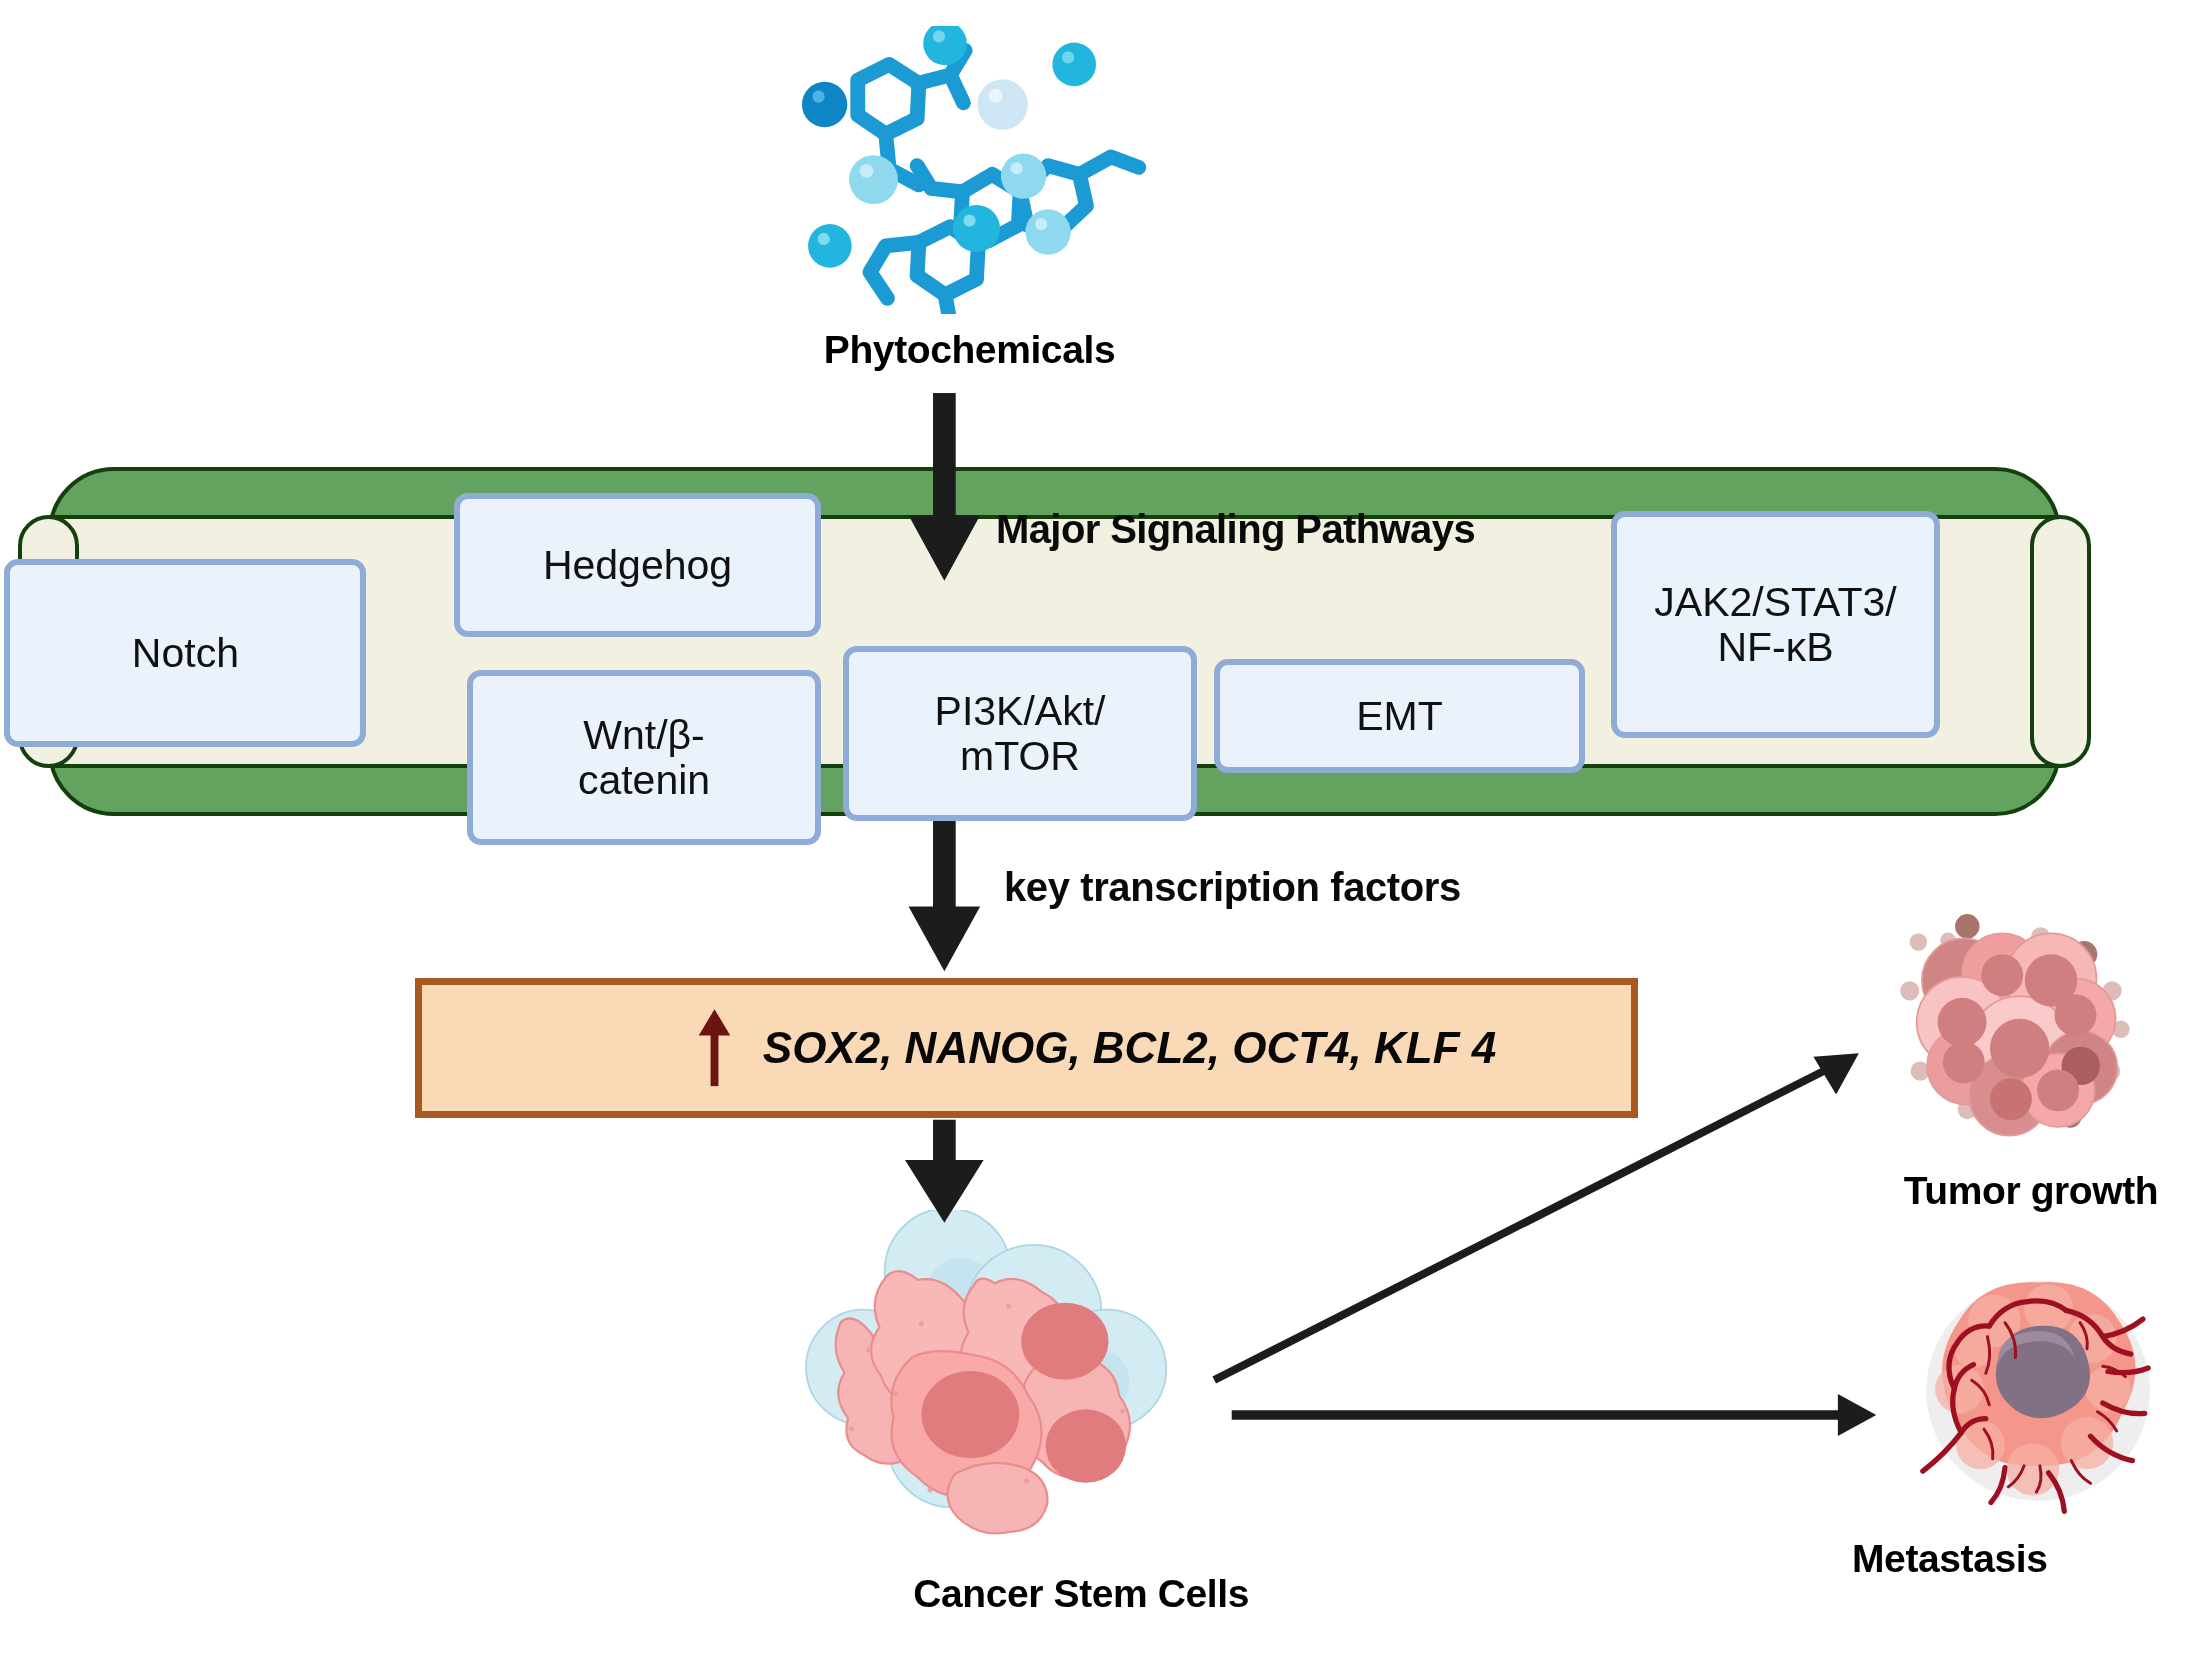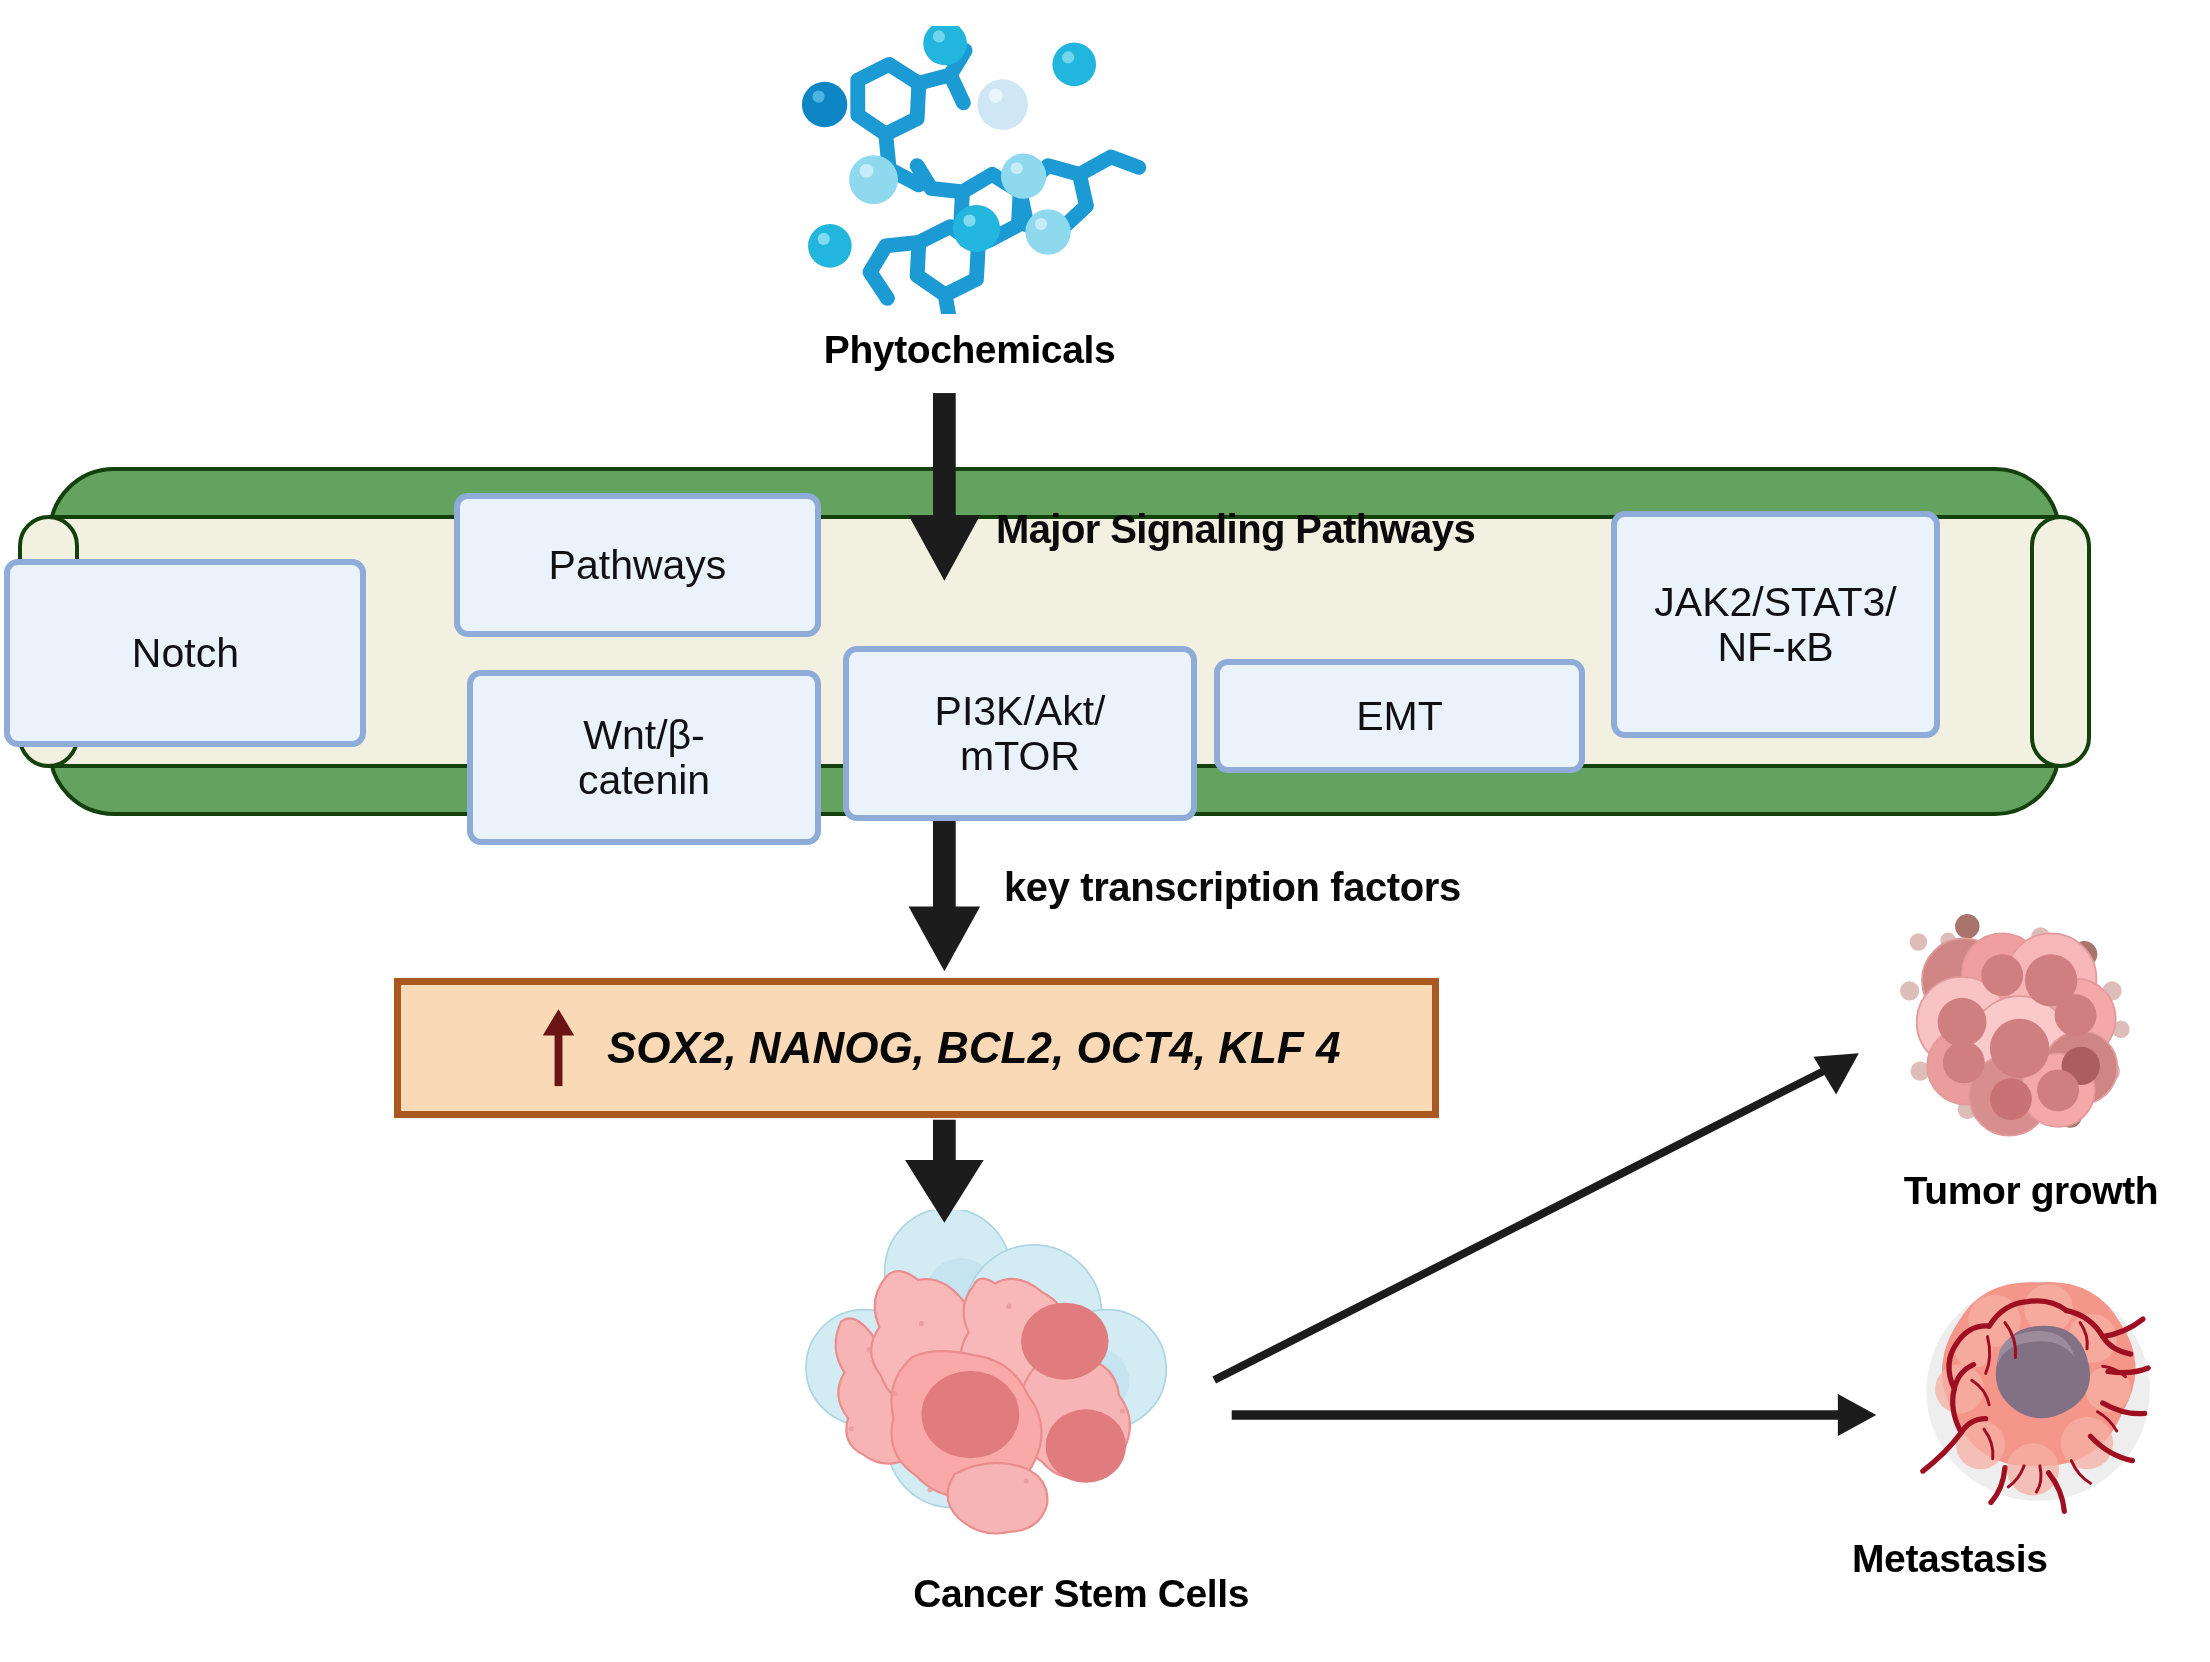--- a/index.html
+++ b/index.html
@@ -109,27 +109,28 @@
     left: 1004px; top: 865px;
     font-size: 40px;
     font-weight: bold;
     color: #0a0a0a;
     letter-spacing: -0.4px;
     white-space: nowrap;
   }
 
   
   #tf-box {
-    left: 394px; top: 978px;
-    width: 1045px; height: 140px;
+    left: 415px; top: 978px;
+    width: 1223px; height: 140px;
     background: #f9d9b6;
     border: 7px solid #a9591f;
     box-sizing: border-box;
     display: flex;
     align-items: center;
+    justify-content: center;
   }
   #tf-uparrow { margin-left: 140px; width: 35px; height: 79px; flex: 0 0 auto; }
   #tf-text {
     margin-left: 31px;
     font-size: 44px;
     font-weight: bold;
     font-style: italic;
     color: #080808;
     letter-spacing: 0px;
     white-space: nowrap;
@@ -204,21 +205,21 @@
   <div id="phyto-label" class="abs">Phytochemicals</div>
 
   <div id="membrane" class="abs">
     <div id="membrane-outer"></div>
     <div id="membrane-inner"></div>
     <div id="membrane-inner-cap-l"></div>
     <div id="membrane-inner-cap-r"></div>
   </div>
 
   <div id="box-notch" class="pathway-box abs">Notch</div>
-  <div id="box-hedgehog" class="pathway-box abs">Pathways</div>
+  <div id="box-hedgehog" class="pathway-box abs">Hedgehog</div>
   <div id="box-wnt" class="pathway-box abs">Wnt/β-
 catenin</div>
   <div id="box-pi3k" class="pathway-box abs">PI3K/Akt/
 mTOR</div>
   <div id="box-emt" class="pathway-box abs">EMT</div>
   <div id="box-jak" class="pathway-box abs">JAK2/STAT3/
 NF-κB</div>
 
   <div id="membrane-title" class="abs">Major Signaling Pathways</div>
 

